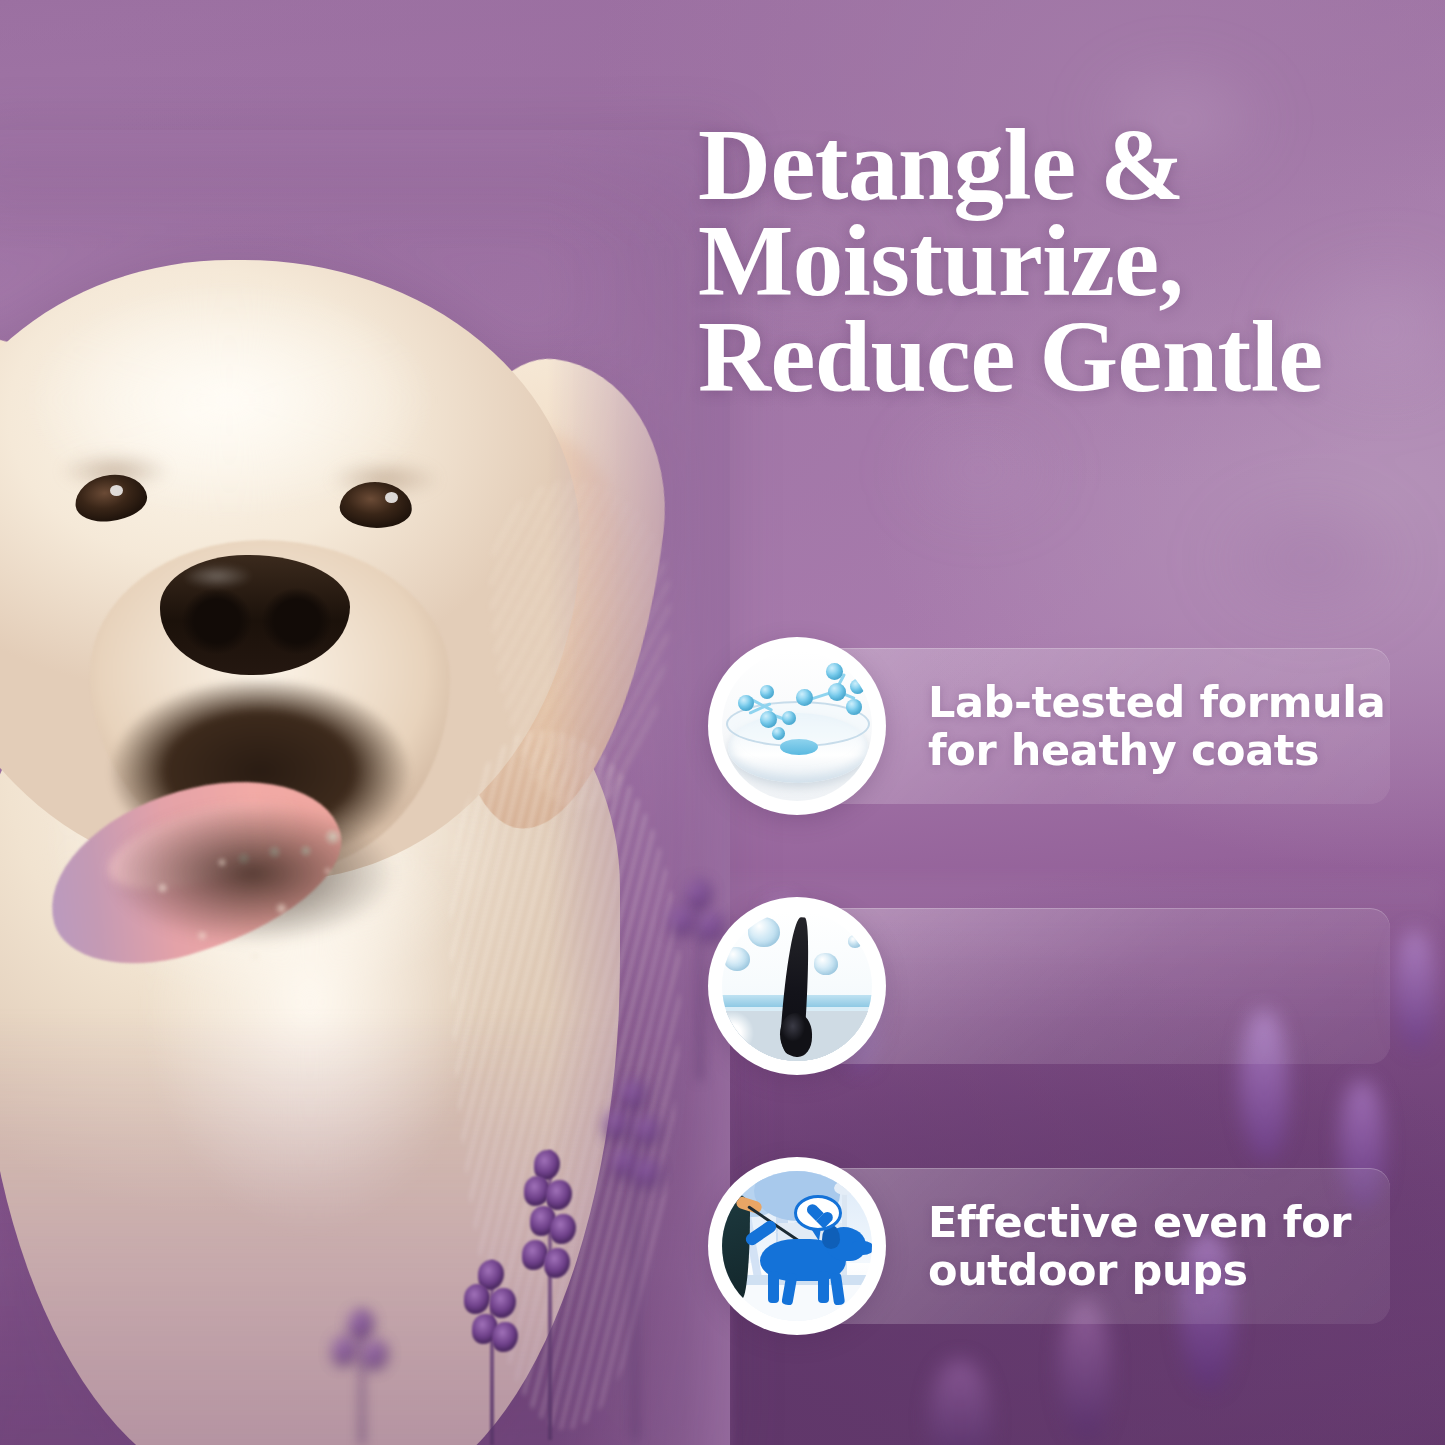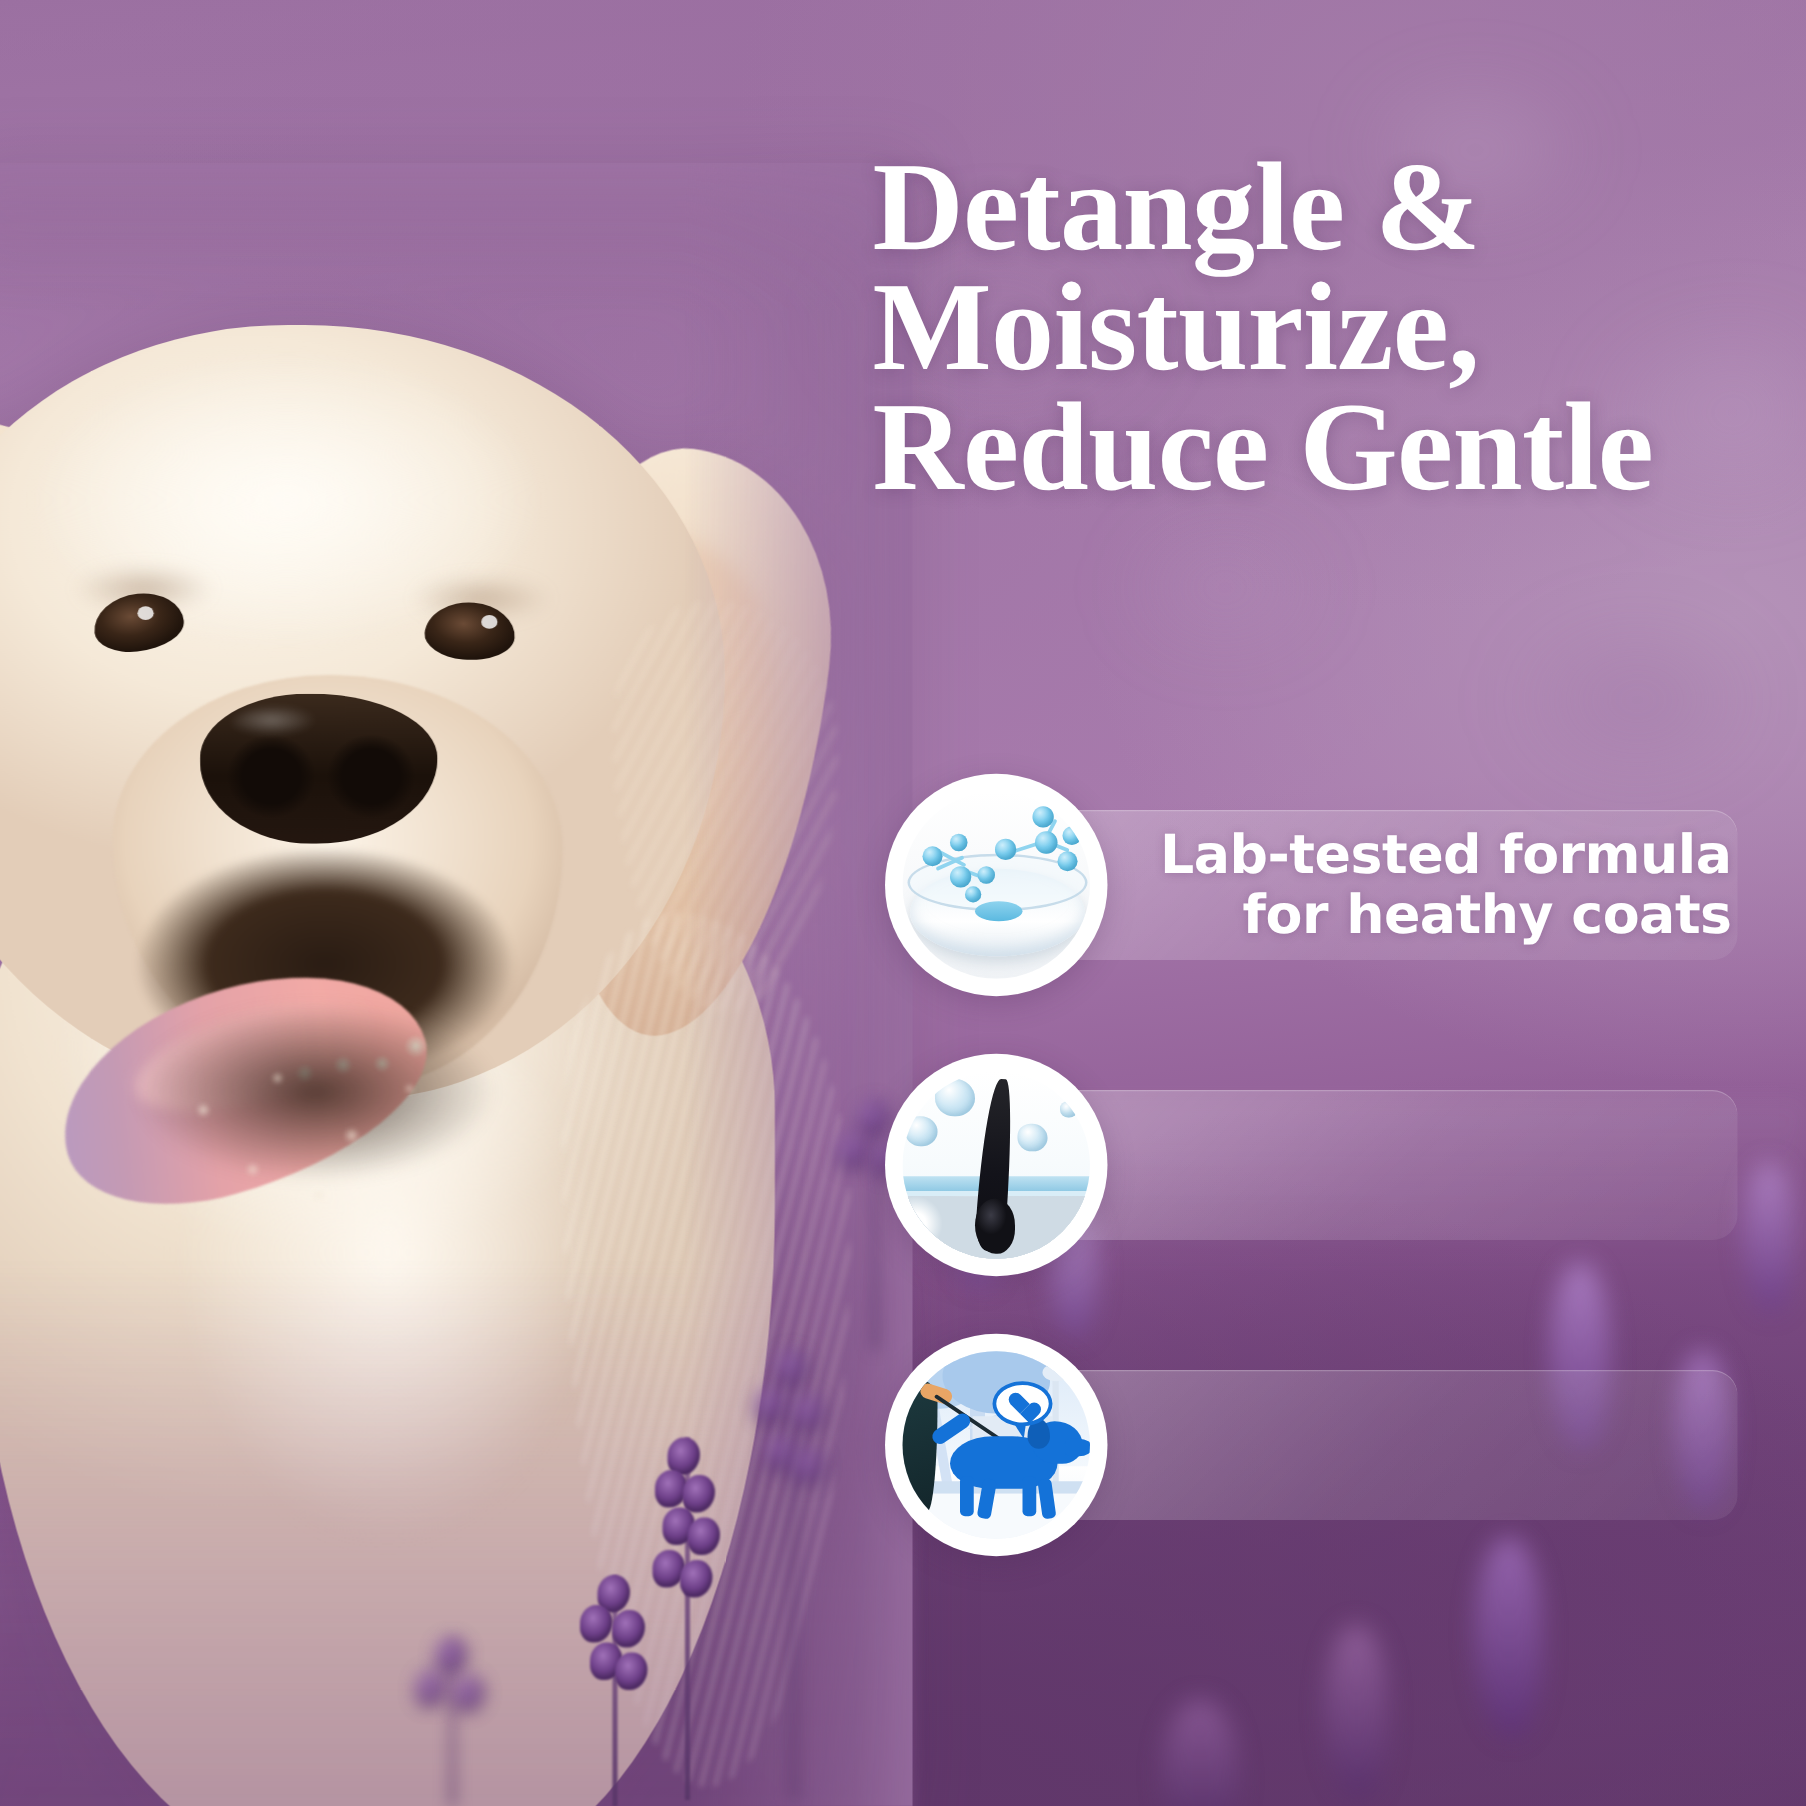--- a/index.html
+++ b/index.html
@@ -265,25 +265,24 @@
     color:#ffffff;
     letter-spacing:-0.5px;
     text-shadow:0 2px 14px rgba(72,36,84,.28);
   }
   .headline .ln{ display:block; white-space:nowrap; }
 
   
   .cards{ position:absolute; left:690px; top:648px; width:700px; }
   .card{
     position:relative;
-    height:120px;
+    height:156px;
     margin-bottom:104px;
     display:flex;
     align-items:center;
-    text-align:right;
   }
   .card:last-child{ margin-bottom:0; }
   .card-panel{
     position:absolute; left:90px; top:0; right:0; height:100%;
     background:linear-gradient(135deg, rgba(255,255,255,.30), rgba(255,255,255,.13) 55%, rgba(255,255,255,.07));
     border-radius:20px;
     box-shadow:inset 0 1px 0 rgba(255,255,255,.22);
   }
   .card-label{
     position:relative;
@@ -606,16 +605,18 @@
           <span class="leg l3"></span>
           <span class="leg l4"></span>
           <span class="dog-i-head"></span>
           <span class="dog-i-ear"></span>
           <span class="dog-i-snout"></span>
           <span class="bubble-t"></span>
           <span class="bubble"></span>
           <span class="heart"></span>
         </div>
       </div>
+      <div class="card-label">Effective even for
+outdoor pups</div>
     </div>
 
   </div>
 </div>
 
 </body></html>

